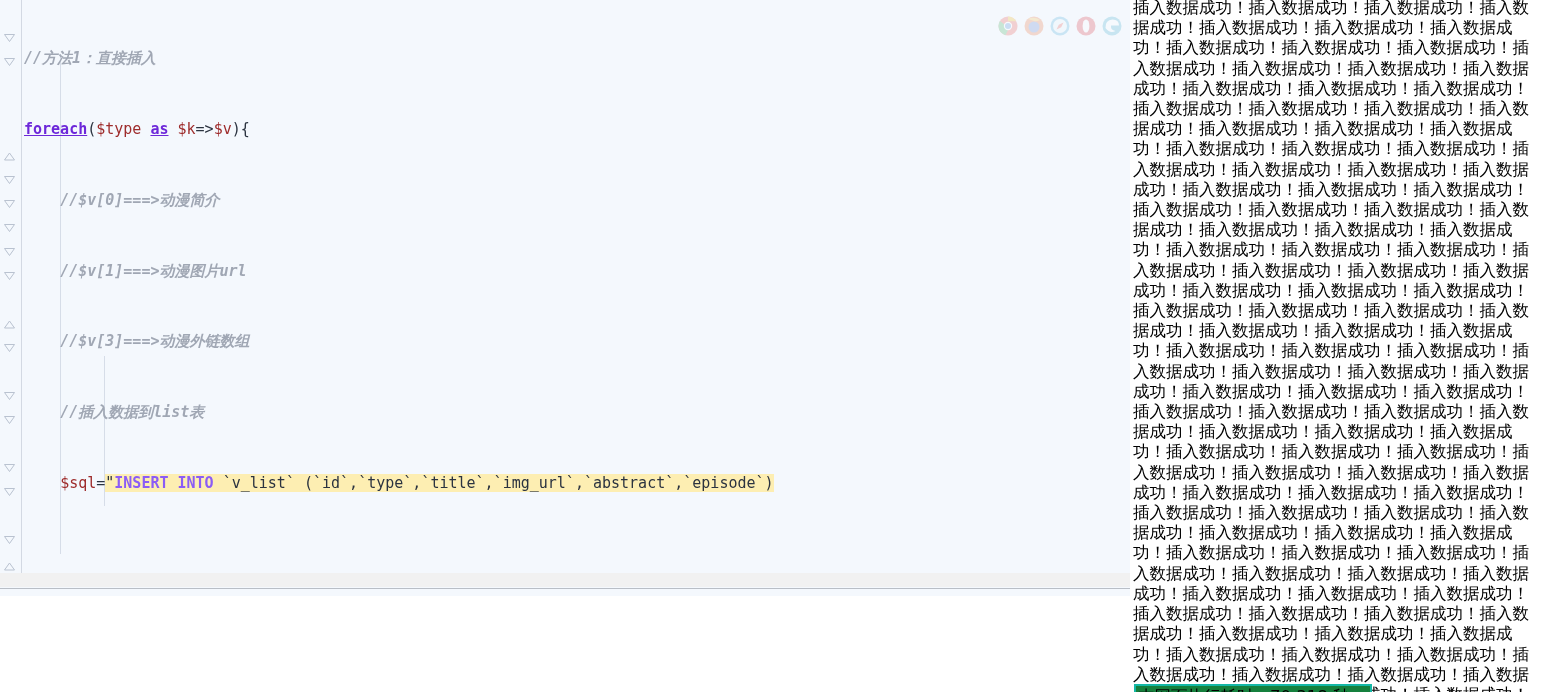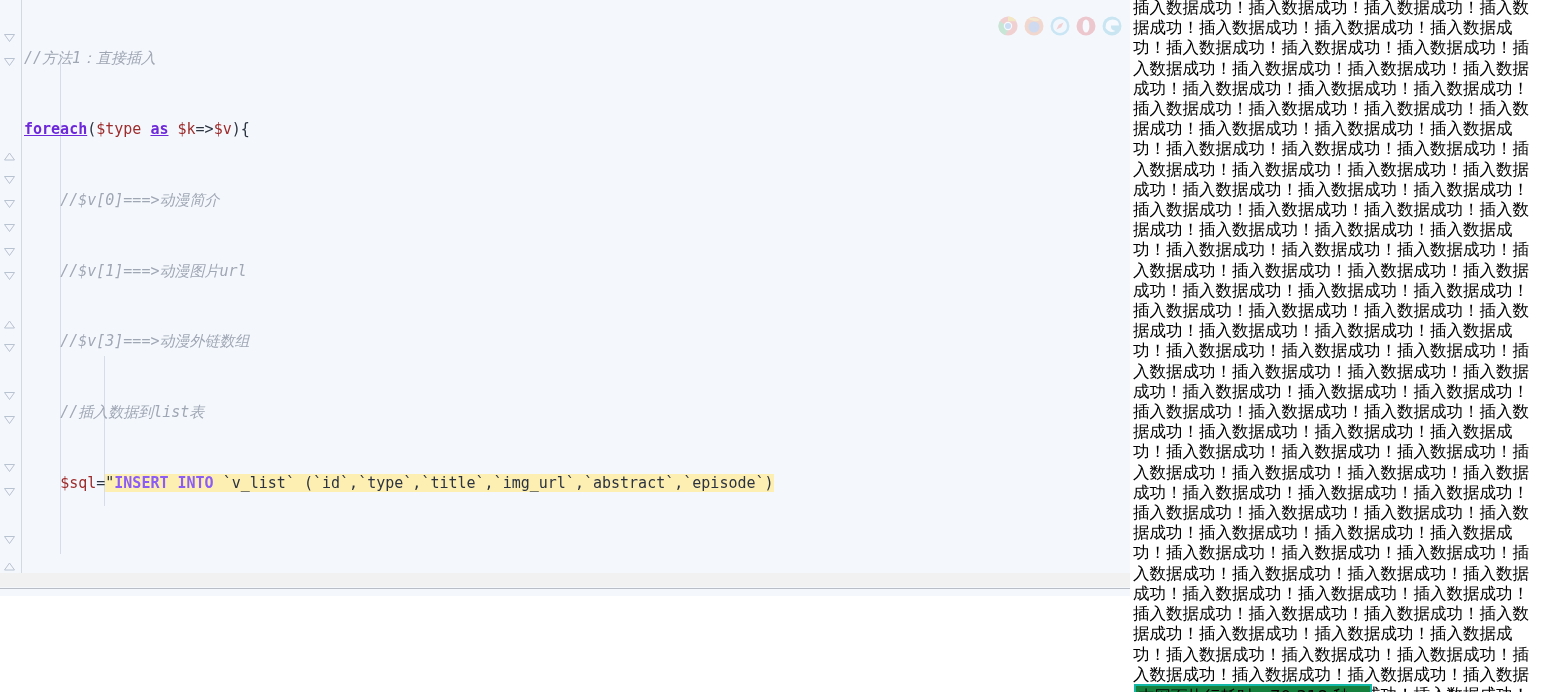--- a/index.html
+++ b/index.html
@@ -37,21 +37,21 @@
     position:absolute;left:24px;top:0;
     width:1106px;height:578px;
     font-family:"DejaVu Sans Mono","Liberation Mono",monospace;
     font-size:15px;
     line-height:23.6px;
     white-space:pre;
     color:#232a33;
   }
   .ln{height:23.6px;white-space:pre;}
   
-  .cmt{color:#a0a7b4;font-style:italic;}
+  .cmt{color:#a0a7b4;font-style:italic;font-weight:bold;}
   .kw{color:#6d28d9;font-weight:bold;text-decoration:underline;}
   .var{color:#9e2c2c;}
   .plain{color:#2b3340;}
   .hl{background:#fdeeb2;}
   .sqlkw{color:#8b5cf6;font-weight:bold;}
 
   
   .guide{
     position:absolute;width:1px;background:#d6dde8;
   }

